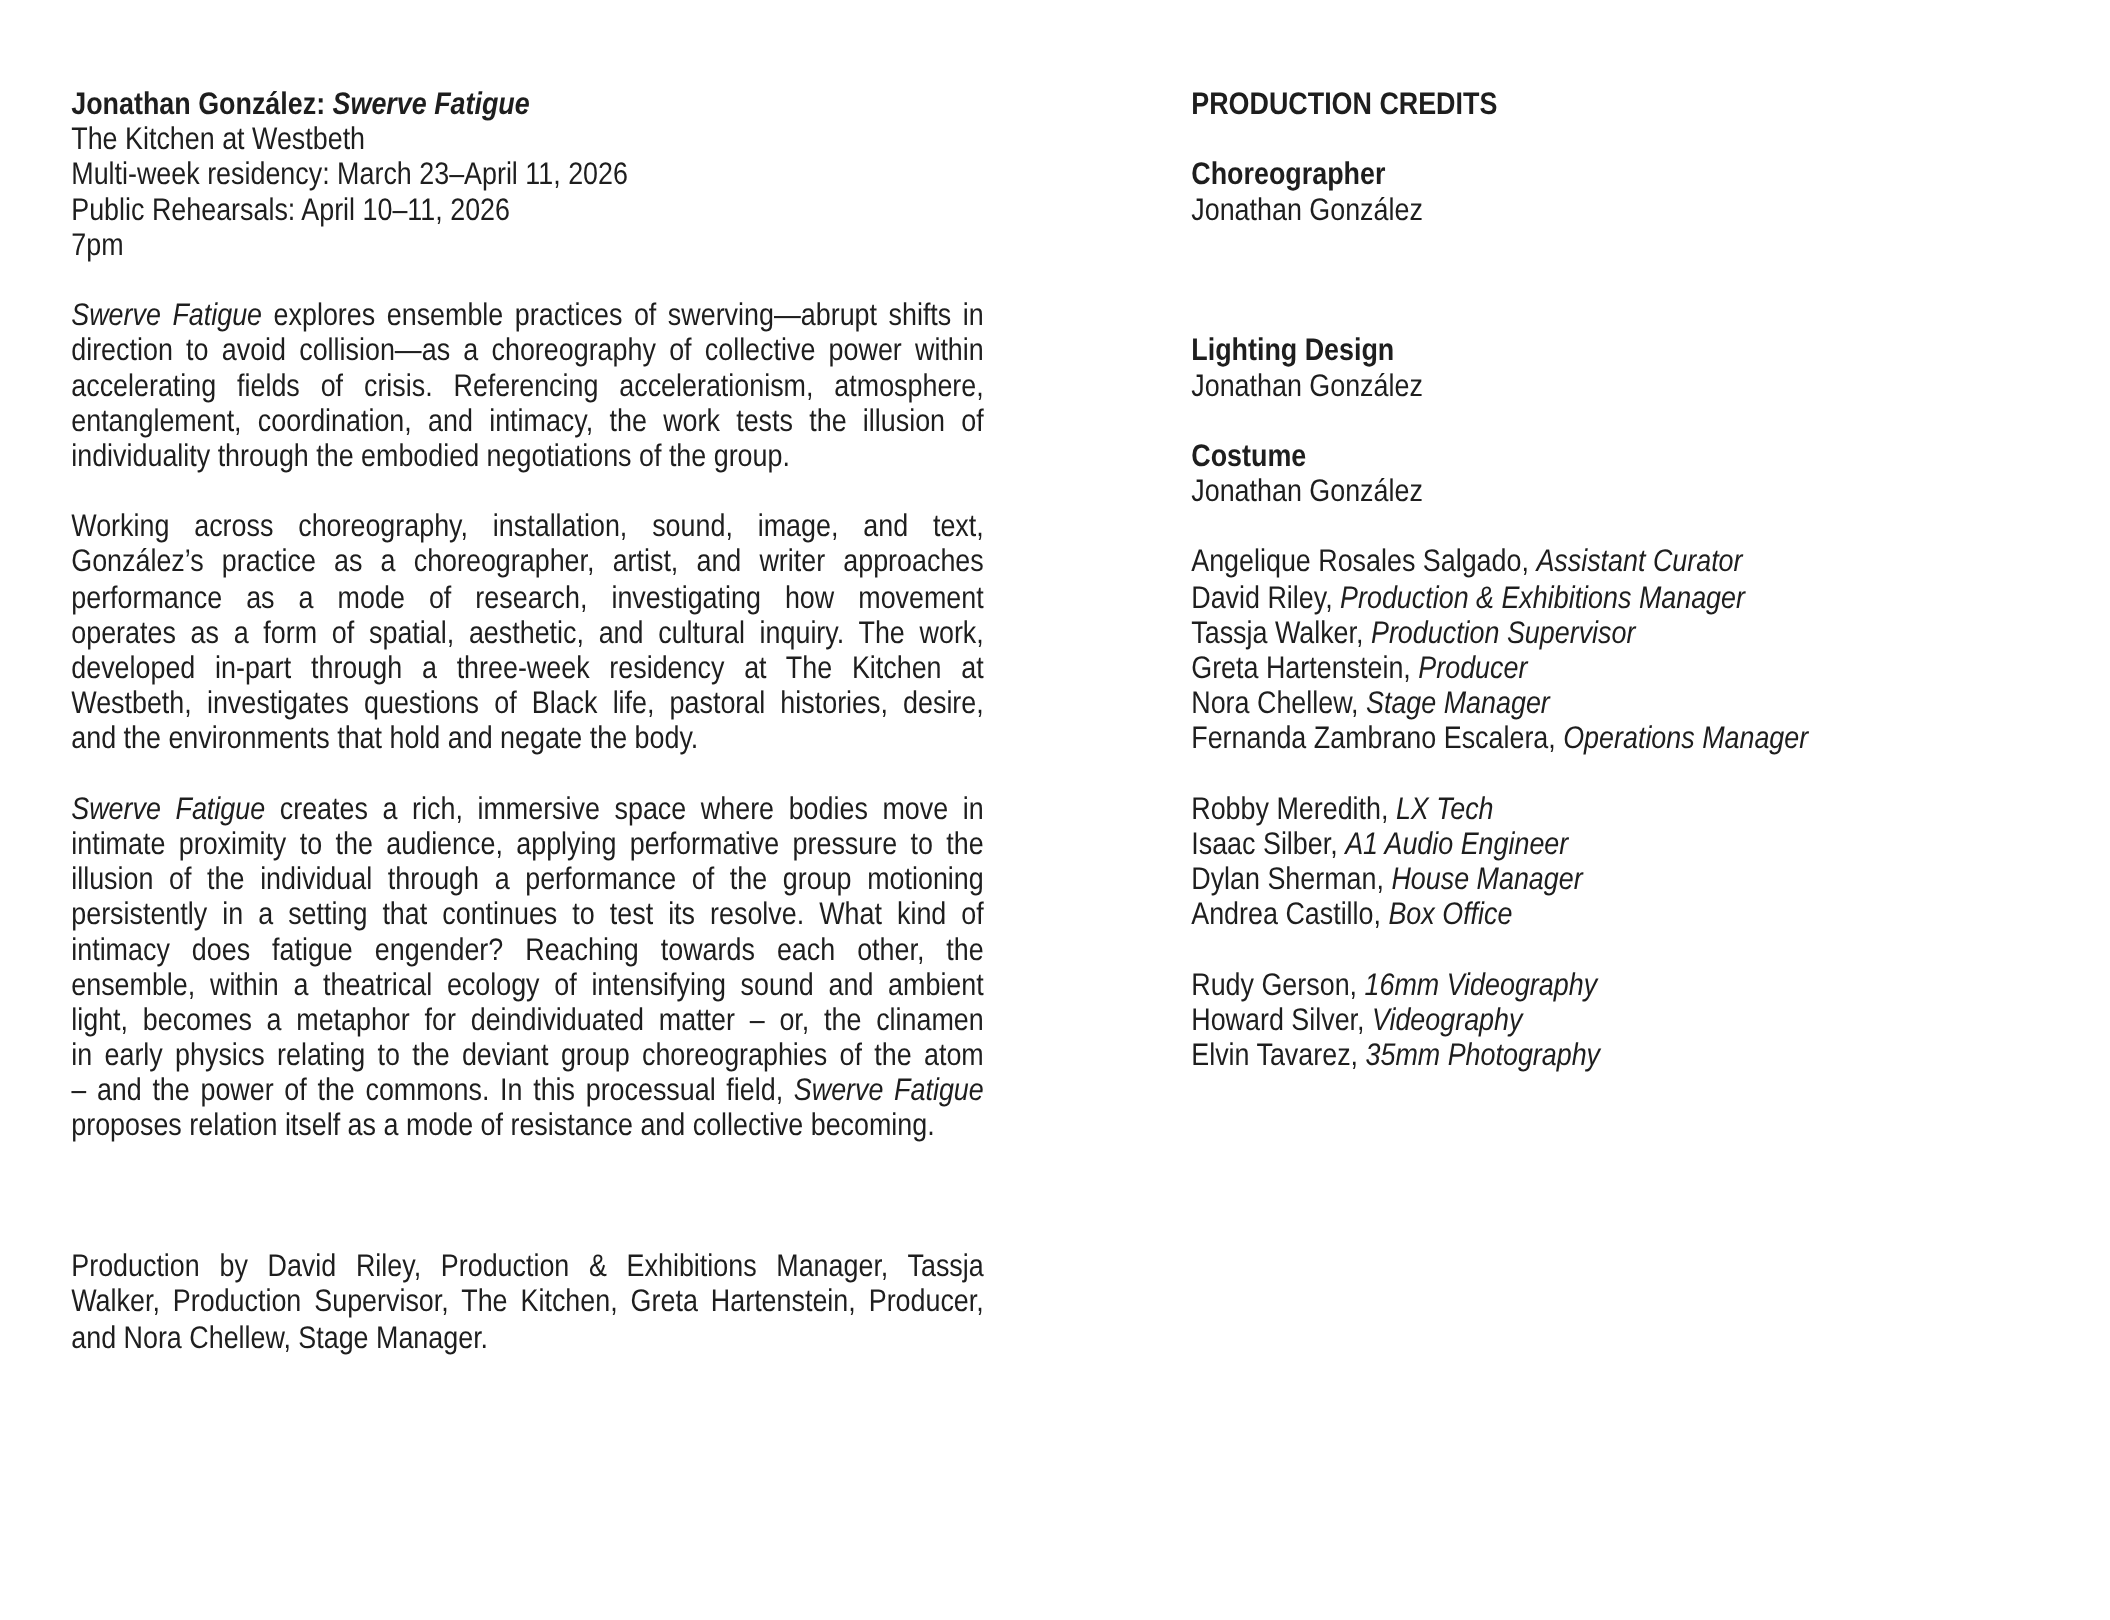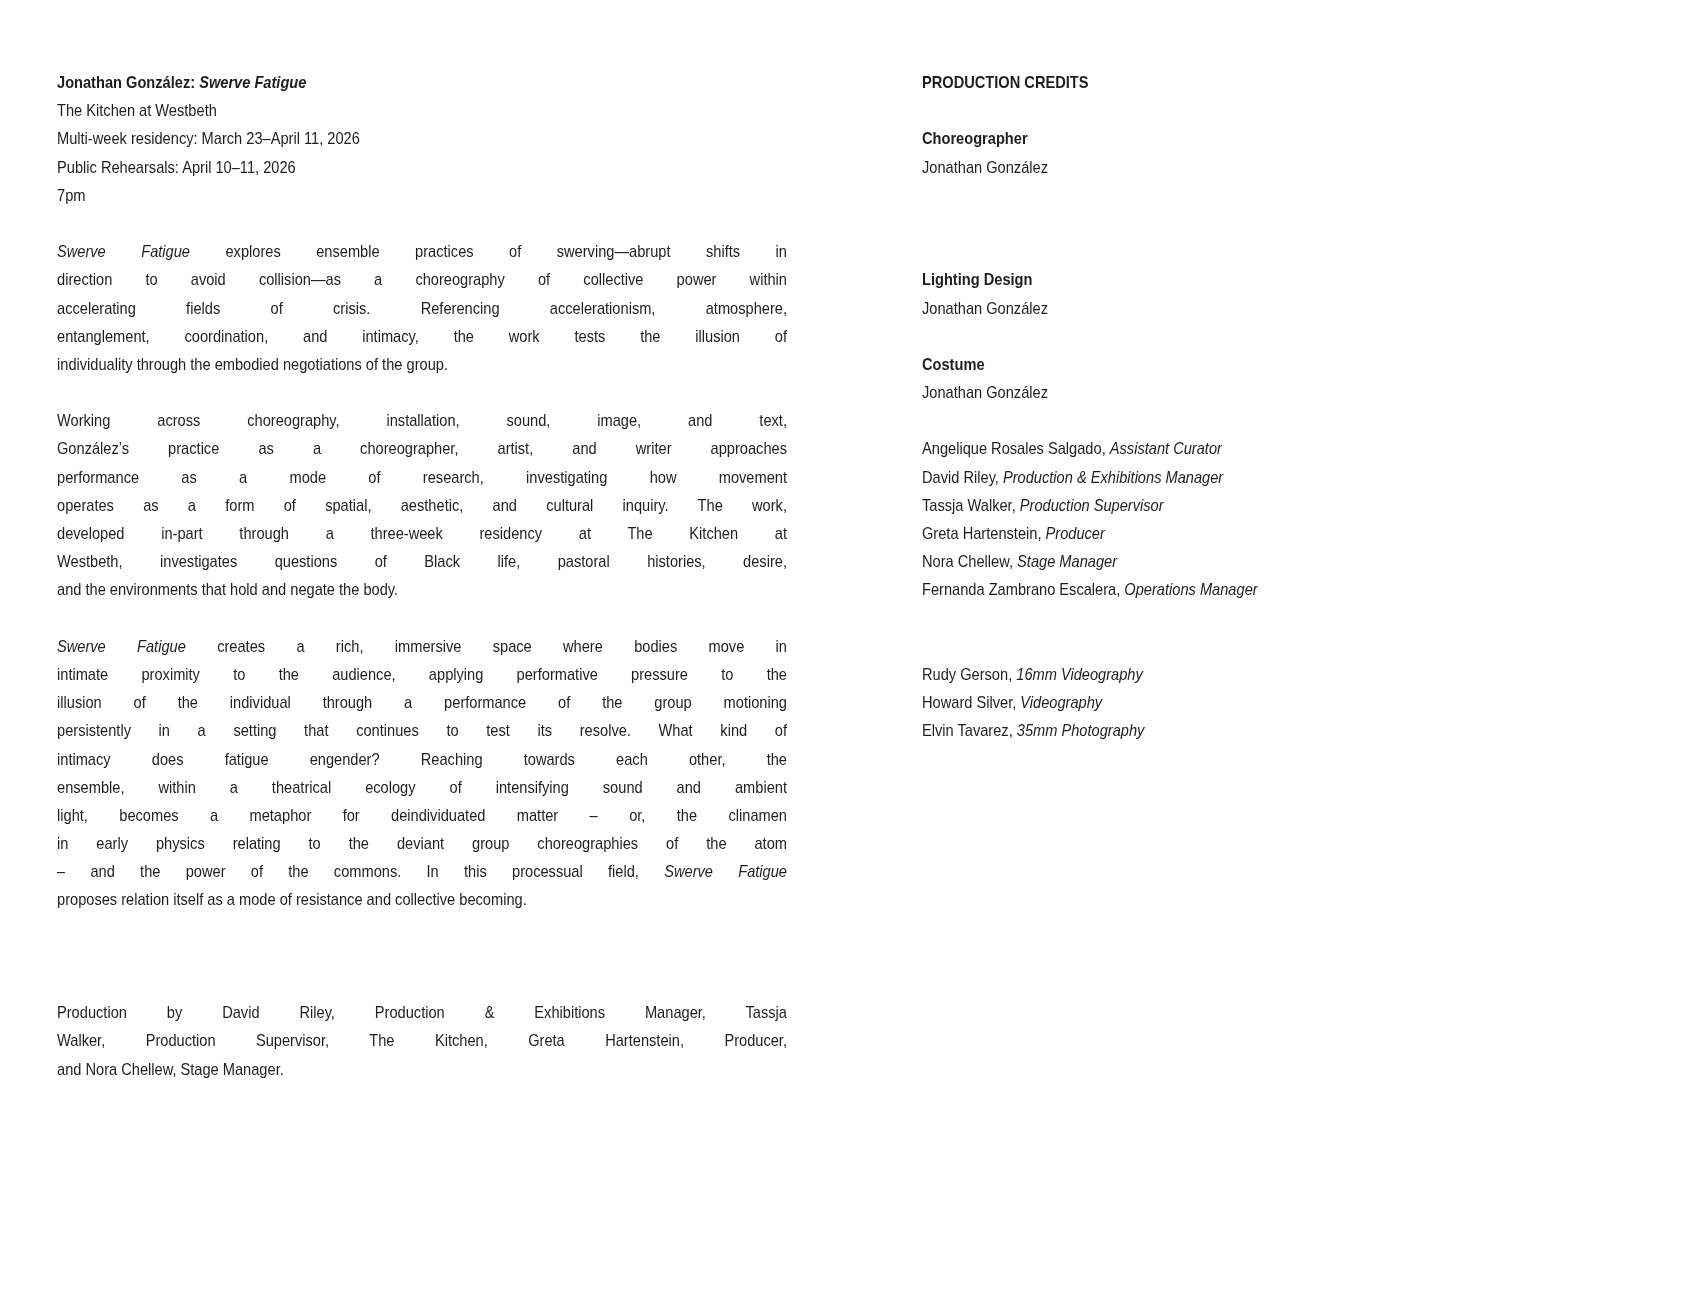--- a/index.html
+++ b/index.html
@@ -11,29 +11,29 @@
     width: 1688px;
     height: 1296px;
     position: relative;
     overflow: hidden;
     color: #1e1e1e;
     font-family: "Liberation Sans", "DejaVu Sans", sans-serif;
   }
   .col {
     position: absolute;
     top: 69px;
-    font-size: 17px;
+    font-size: 25px;
     line-height: 28.2px;
   }
   .col-left {
     left: 57px;
     width: 730px;
   }
   .col-right {
-    left: 922px;
+    left: 953px;
     width: 700px;
   }
   .ln {
     display: block;
     height: 28.2px;
     white-space: nowrap;
     transform-origin: left top;
   }
   .squeeze {
     transform: scaleX(0.86);
@@ -136,20 +136,26 @@
   <div>
       <div class="ln squeeze"><span>Angelique Rosales Salgado, </span><em>Assistant Curator</em></div>
       <div class="ln squeeze"><span>David Riley, </span><em>Production &amp; Exhibitions Manager</em></div>
       <div class="ln squeeze"><span>Tassja Walker, </span><em>Production Supervisor</em></div>
       <div class="ln squeeze"><span>Greta Hartenstein, </span><em>Producer</em></div>
       <div class="ln squeeze"><span>Nora Chellew, </span><em>Stage Manager</em></div>
       <div class="ln squeeze"><span>Fernanda Zambrano Escalera, </span><em>Operations Manager</em></div>
     </div>
   <div class="blank"></div>
 
+  <div>
+      <div class="ln squeeze"><span>Robby Meredith, </span><em>LX Tech</em></div>
+      <div class="ln squeeze"><span>Isaac Silber, </span><em>A1 Audio Engineer</em></div>
+      <div class="ln squeeze"><span>Dylan Sherman, </span><em>House Manager</em></div>
+      <div class="ln squeeze"><span>Andrea Castillo, </span><em>Box Office</em></div>
+    </div>
   <div class="blank"></div>
 
   <div>
       <div class="ln squeeze"><span>Rudy Gerson, </span><em>16mm Videography</em></div>
       <div class="ln squeeze"><span>Howard Silver, </span><em>Videography</em></div>
       <div class="ln squeeze"><span>Elvin Tavarez, </span><em>35mm Photography</em></div>
     </div>
 </div>
 
 </body></html>

